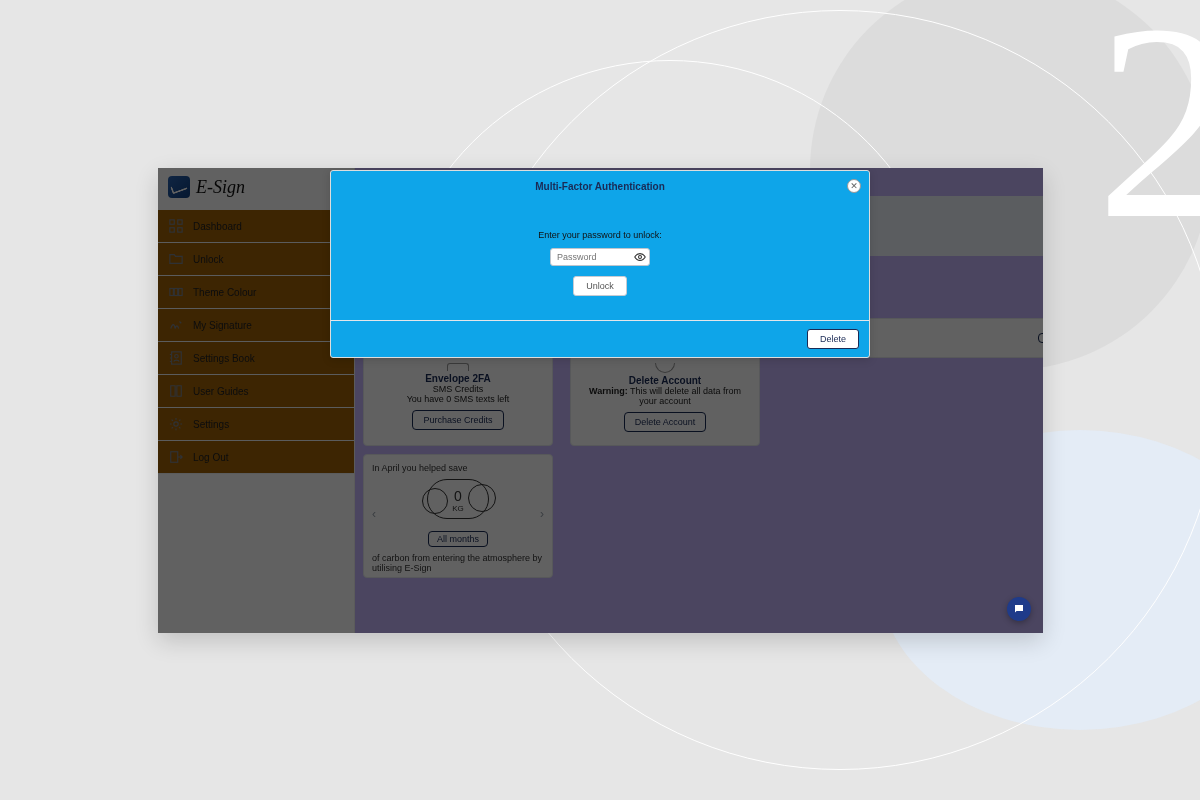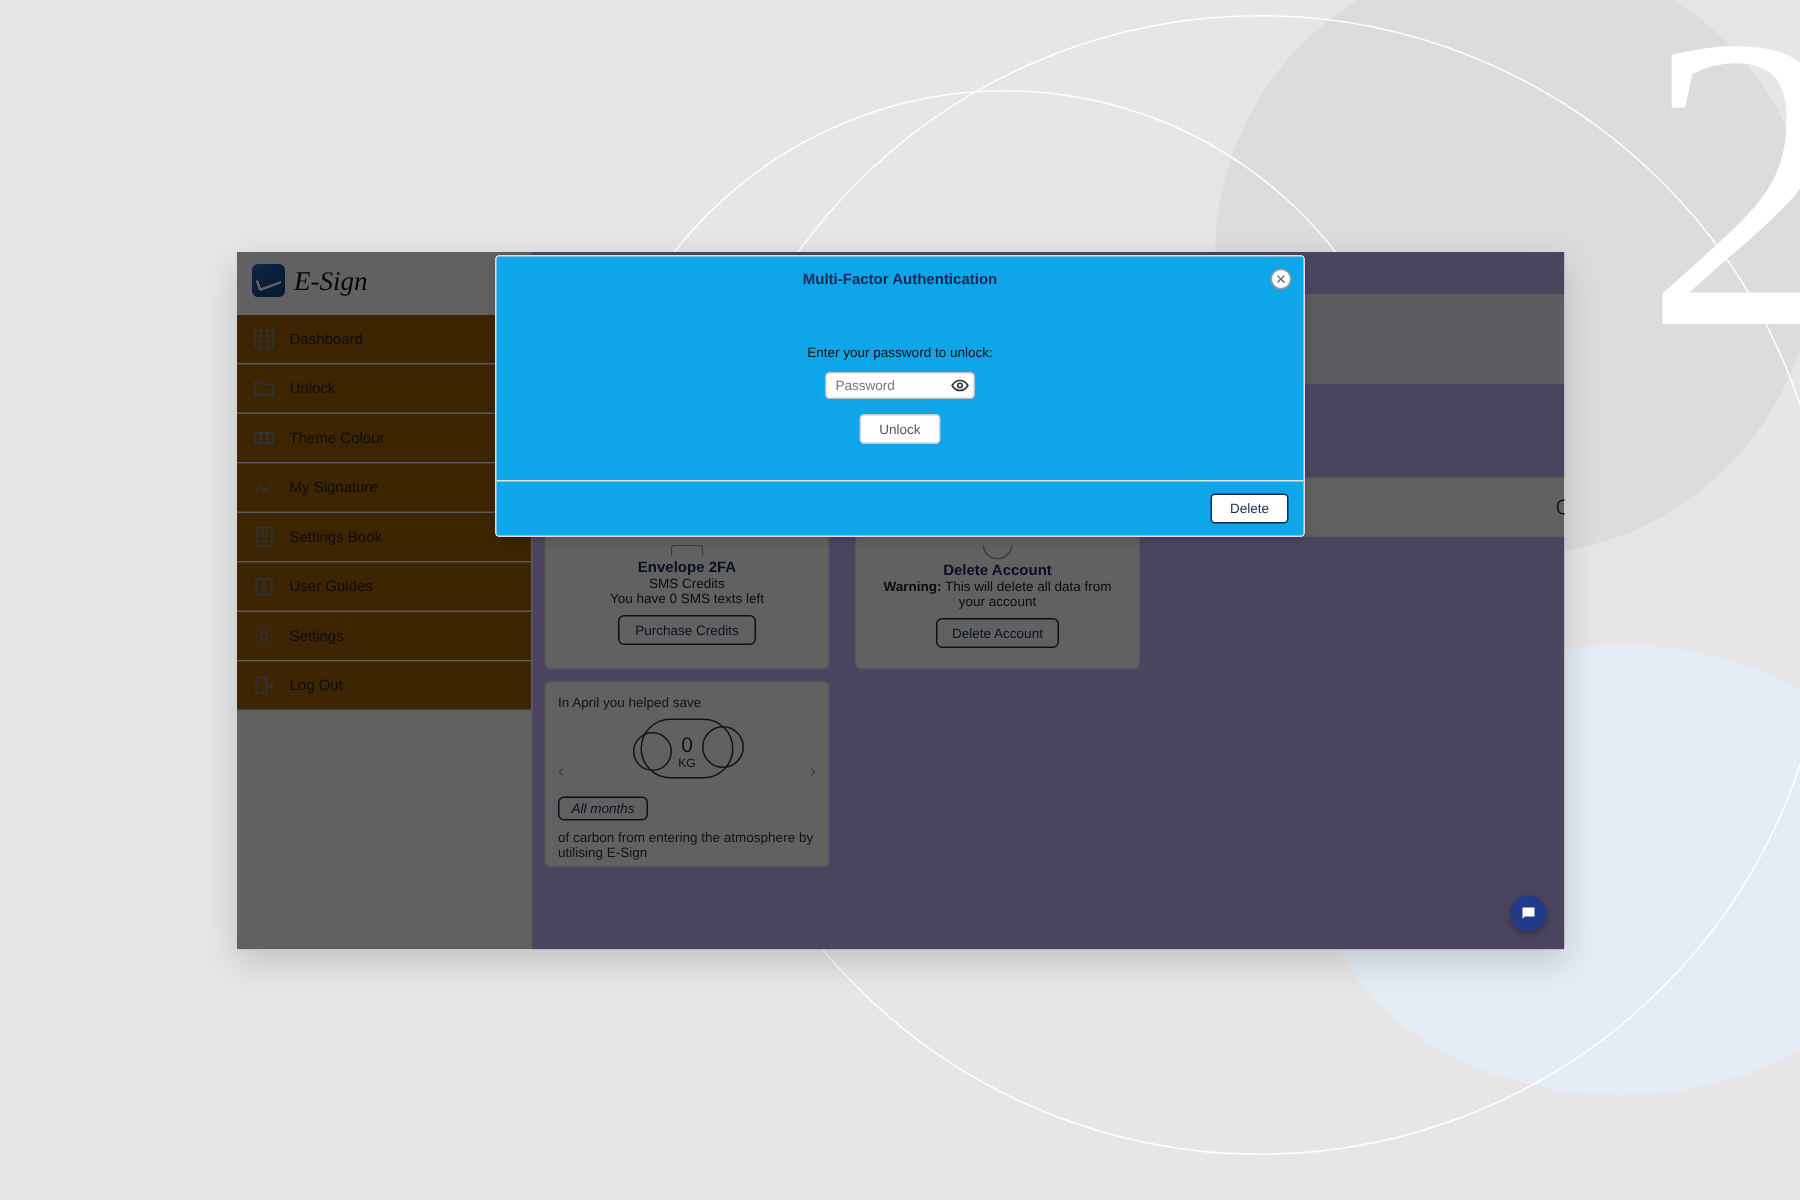--- a/index.html
+++ b/index.html
@@ -250,21 +250,21 @@
       </div>
 
       <div class="card" style="left:8px; top:286px; width:190px; height:124px;">
         <div>In April you helped save</div>
         <span class="arrow l">‹</span>
         <span class="arrow r">›</span>
         <div class="cloud">
           <div class="cloud-val">0</div>
           <div class="cloud-unit">KG</div>
         </div>
-        <div style="font-style:italic;">
+        <div style="text-align:center;">
           <span class="btn-sm" style="padding:2px 8px;">All months</span>
         </div>
         <div style="margin-top:6px;">of carbon from entering the atmosphere by utilising E-Sign</div>
       </div>
     </div>
 
     <div class="dim"></div>
 
     <div class="modal">
       <div class="modal-header">

